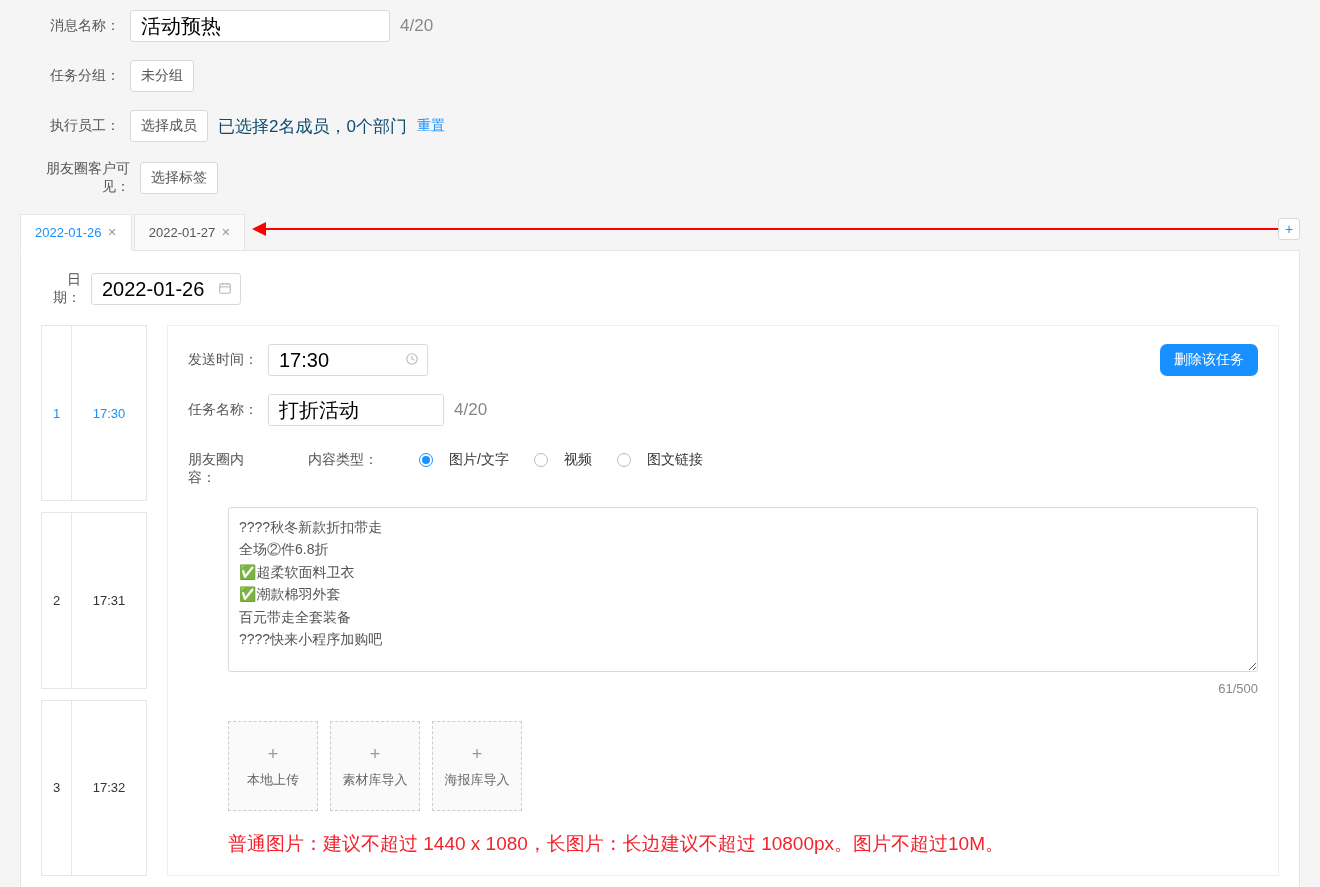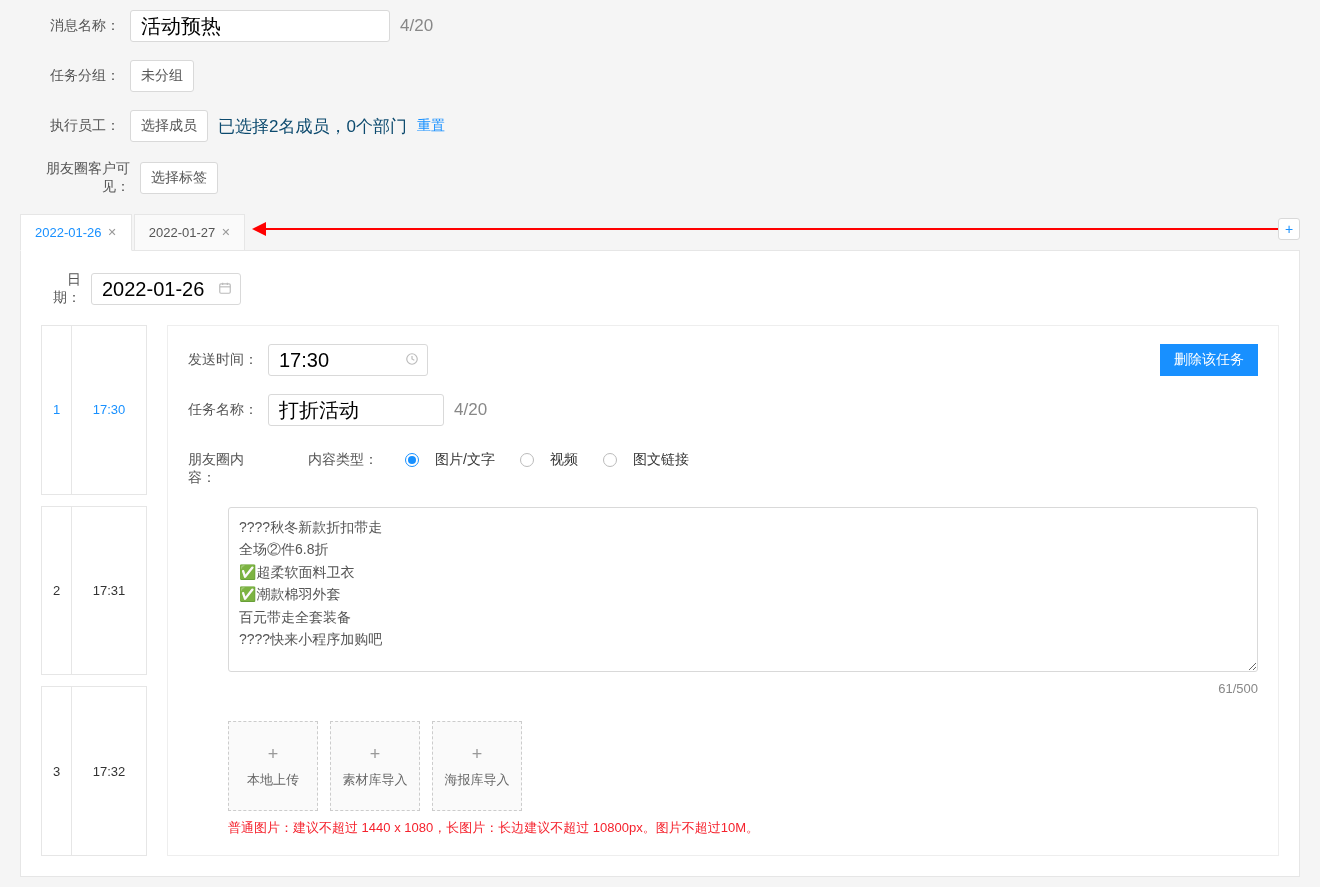--- a/index.html
+++ b/index.html
@@ -156,42 +156,42 @@
     .task-panel {
       flex: 1;
       border: 1px solid #eee;
       padding: 18px 20px;
     }
     .del-btn {
       float: right;
       background: #1890ff;
       color: #fff;
       border: none;
-      border-radius: 0;
+      border-radius: 7px;
       padding: 7px 14px;
       cursor: pointer;
       font-size: 14px;
     }
     .time-input {
       width: 160px;
       position: relative;
     }
     .clock-icon {
       position: absolute;
       right: 8px;
       color: #bbb;
     }
     .radio-group {
       display: flex;
       align-items: center;
       gap: 25px;
     }
     .radio-label {
       color: #555;
-      margin-right: 2px;
+      margin-right: 16px;
     }
     .radio-item {
       display: flex;
       align-items: center;
       gap: 16px;
       cursor: pointer;
     }
     .radio-circle {
       width: 14px;
       height: 14px;
@@ -252,23 +252,23 @@
       font-size: 13px;
       gap: 6px;
       background: #fafafa;
     }
     .upload-plus {
       font-size: 18px;
       color: #999;
     }
     .hint-text {
       margin-left: 40px;
-      margin-top: 8px;
+      margin-top: 20px;
       color: #f5222d;
-      font-size: 13px;
+      font-size: 19px;
     }
     .content-section {
       margin-top: 25px;
     }
     .content-row {
       display: flex;
       align-items: flex-start;
     }
     .content-label {
       width: 80px;

